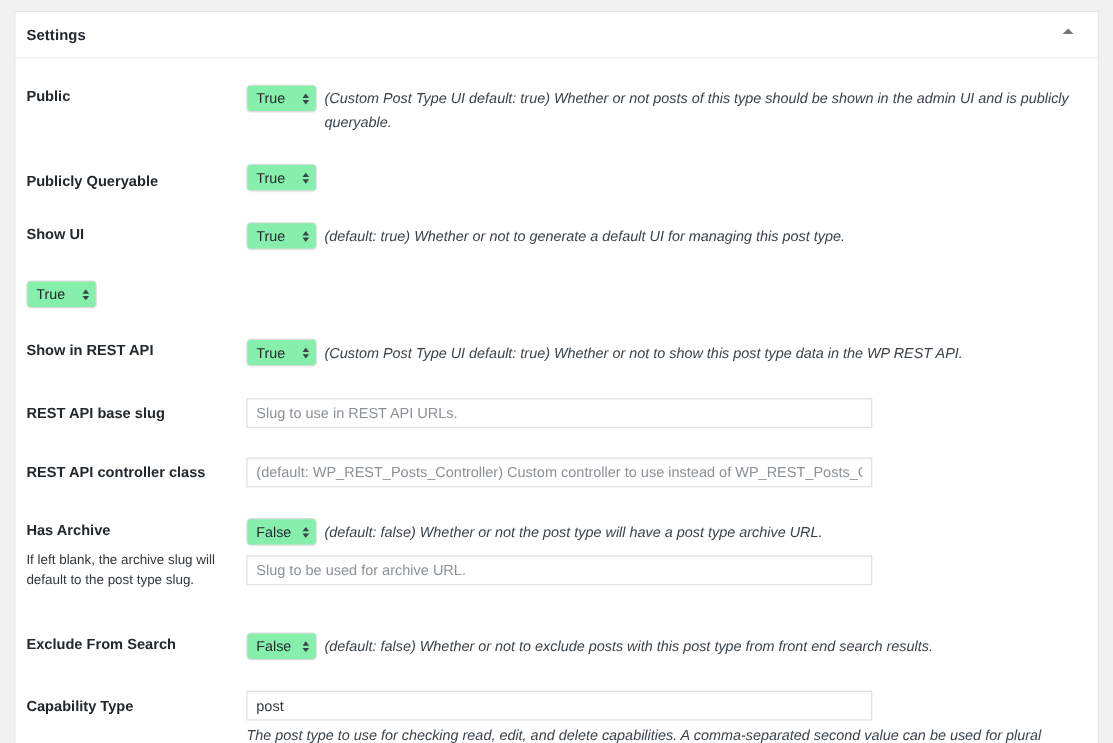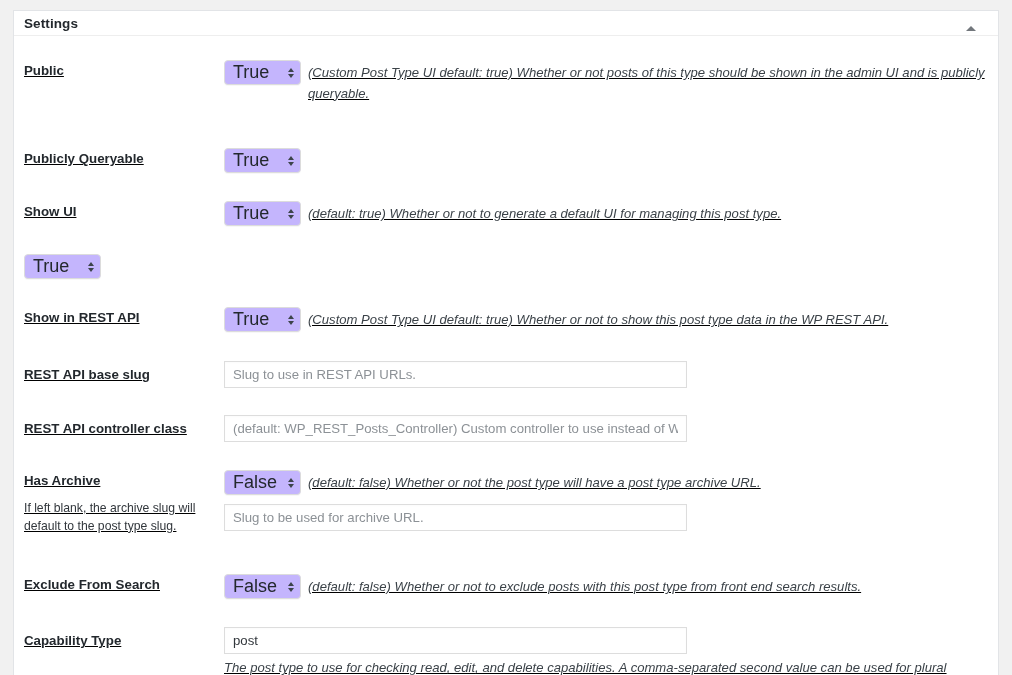--- a/index.html
+++ b/index.html
@@ -21,21 +21,21 @@
     width: 986px;
     min-height: 680px;
     background: #ffffff;
     border: 1px solid #e2e4e7;
     border-bottom: none;
   }
 
   
   #panel-header {
     position: relative;
-    height: 25px;
+    height: 42px;
     border-bottom: 1px solid #eeeeee;
     display: flex;
     align-items: center;
   }
   #panel-title {
     margin-left: 10px;
     font-size: 13.5px;
     font-weight: bold;
     color: #23282d;
     letter-spacing: 0.1px;
@@ -63,21 +63,20 @@
   }
 
   
   #form-body {
     padding: 0;
   }
   .row {
     display: flex;
     align-items: flex-start;
     padding: 0 10px;
-    text-decoration: underline;
   }
   .row-label {
     width: 200px;
     flex: 0 0 200px;
     padding-top: 2px;
     padding-right: 10px;
   }
   .label-title {
     display: block;
     font-size: 13.3px;
@@ -103,23 +102,23 @@
     align-items: flex-start;
     flex-wrap: wrap;
   }
 
   
   .cpt-select {
     appearance: none;
     -webkit-appearance: none;
     -moz-appearance: none;
     font-family: "Liberation Sans", sans-serif;
-    font-size: 18px;
+    font-size: 13px;
     color: #23282d;
-    background: #c4b5fd;
+    background: #86efac;
     border: 1px solid #dcdcdc;
     border-radius: 4px;
     padding: 3px 22px 3px 8px;
     height: 25px;
     line-height: 17px;
     margin: 0 7px 0 0;
     cursor: default;
     box-shadow: 0 1px 0 rgba(0,0,0,0.03);
   }
   .select-wrap {
@@ -170,30 +169,30 @@
 
   
   .cpt-text {
     font-family: "Liberation Sans", sans-serif;
     font-size: 13.2px;
     color: #32373c;
     background: #ffffff;
     border: 1px solid #dddddd;
     border-radius: 0;
     padding: 4px 8px;
-    width: 463px;
+    width: 569px;
     height: 27px;
     line-height: 19px;
     box-shadow: inset 0 1px 2px rgba(0,0,0,0.02);
   }
   .cpt-text::placeholder { color: #8c9196; opacity: 1; }
 
   
   .row.r-public        { margin-top: 24px; }
-  .row.r-queryable     { margin-top: 44px; }
+  .row.r-queryable     { margin-top: 28px; align-items: flex-end; }
   .row.r-showui        { margin-top: 28px; }
   .row.r-navmenus      { margin-top: 28px; }
   .row.r-rest          { margin-top: 28px; }
   .row.r-restslug      { margin-top: 29px; }
   .row.r-restctrl      { margin-top: 27px; }
   .row.r-hasarchive    { margin-top: 28px; }
   .row.r-exclude       { margin-top: 39px; }
   .row.r-capability    { margin-top: 28px; }
 
   .row.r-restslug .row-label,

